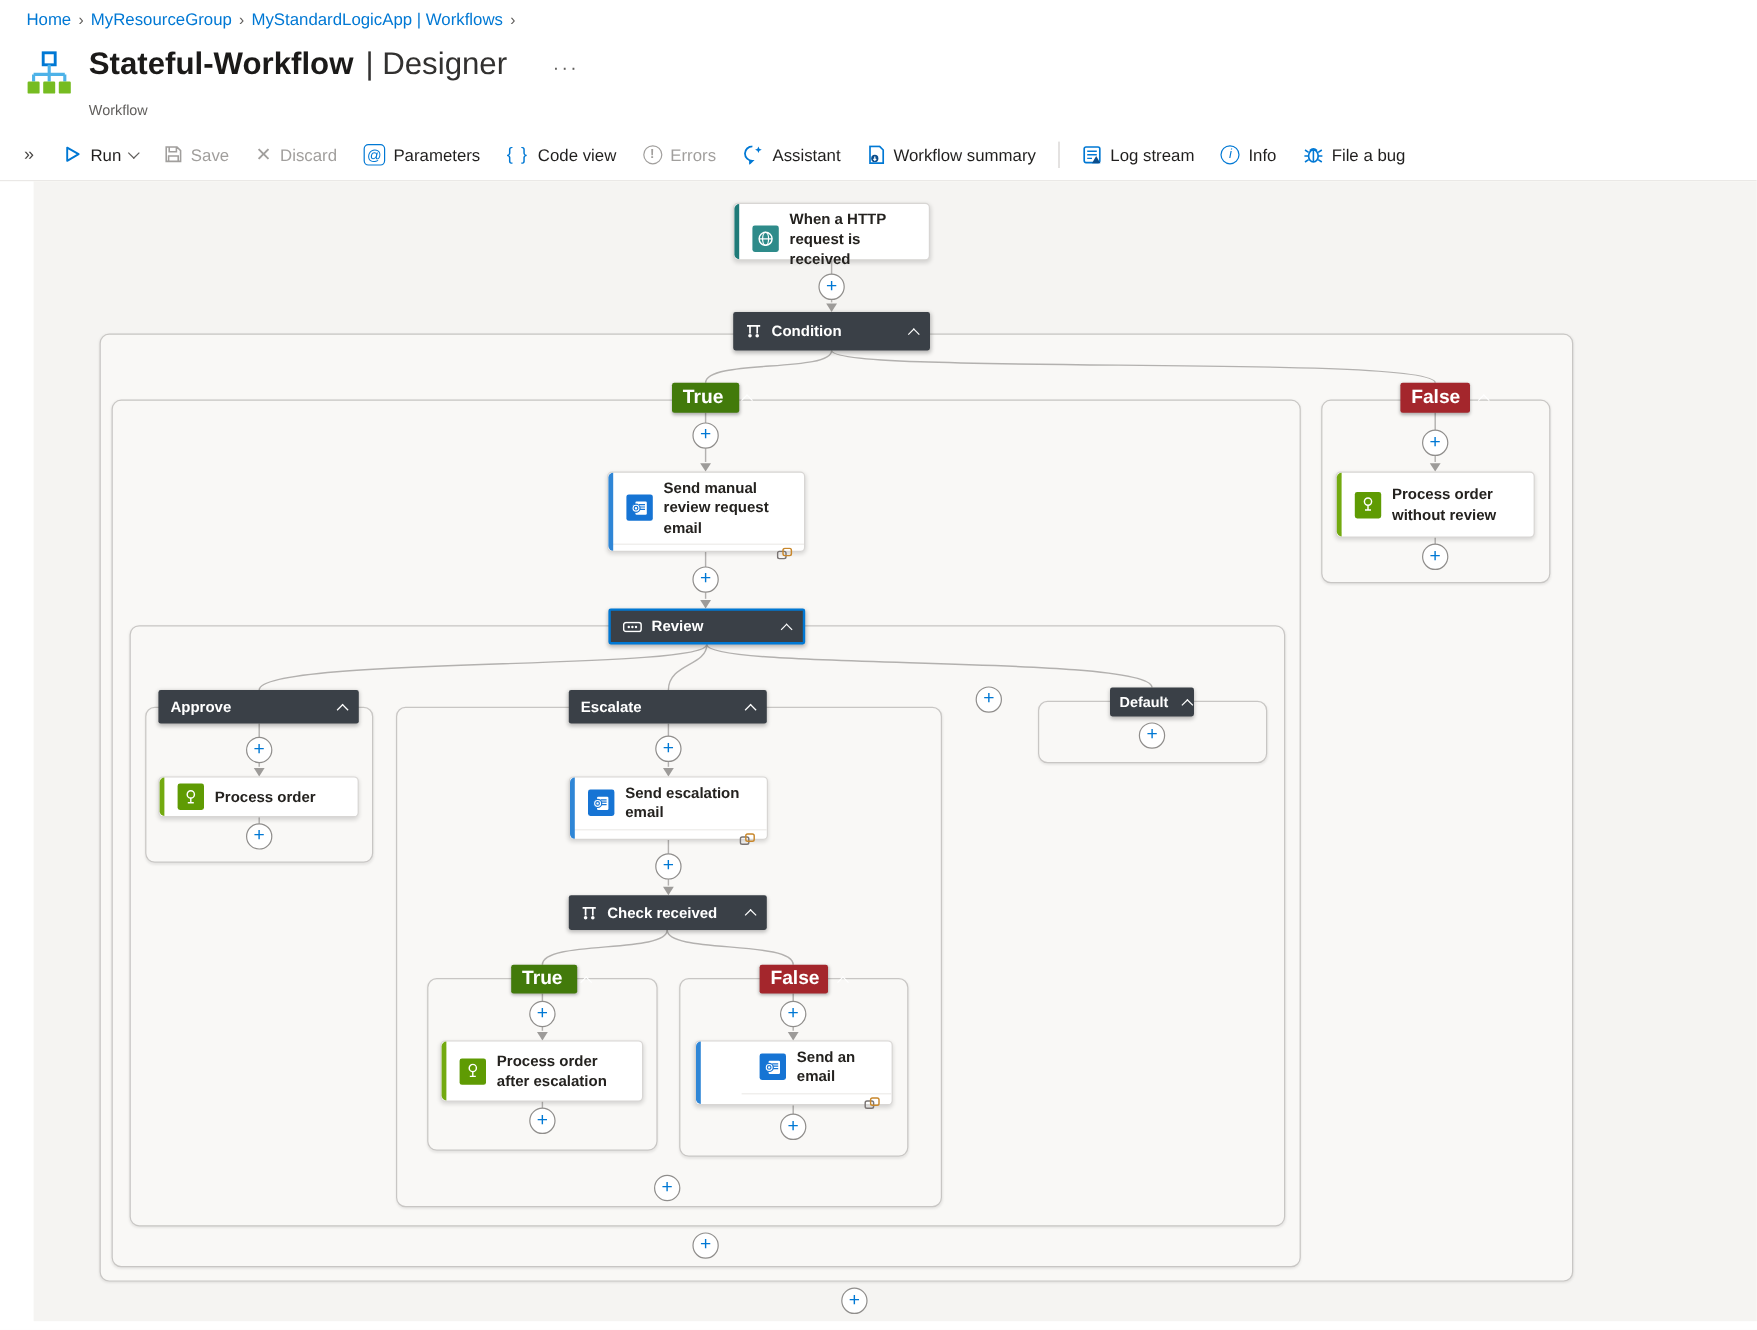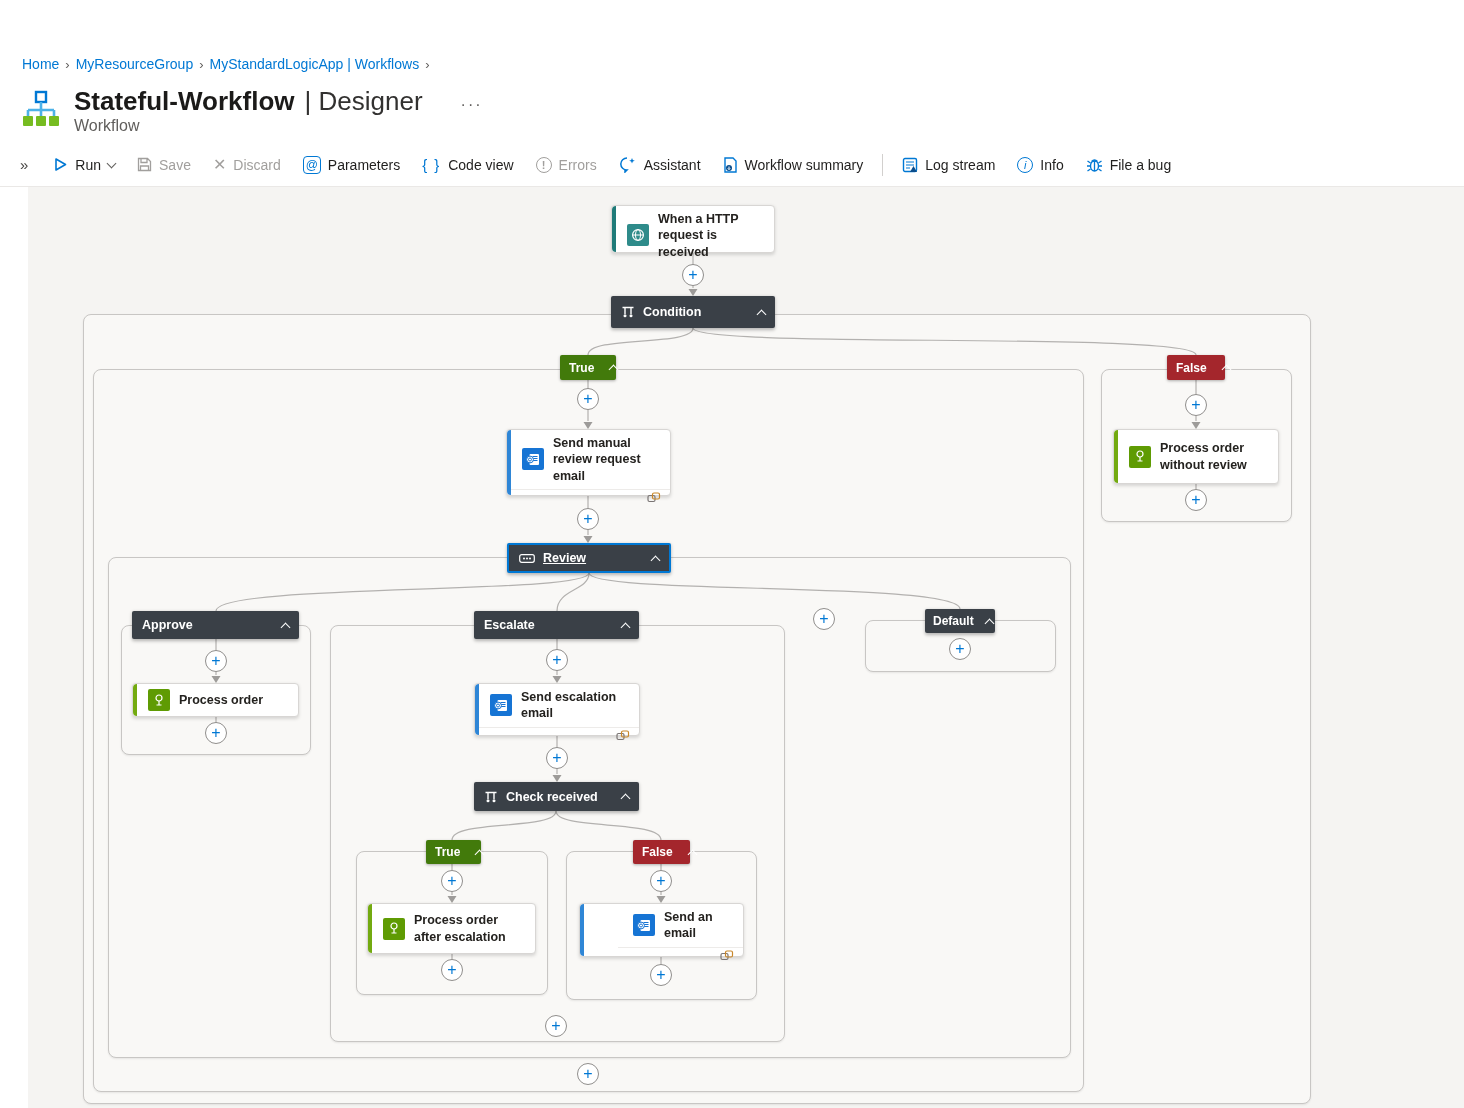--- a/index.html
+++ b/index.html
@@ -1,48 +1,48 @@
 <!DOCTYPE html>
 <html><head>
 <meta charset="utf-8">
 <style>
   * { margin:0; padding:0; box-sizing:border-box; }
   html,body { width:1464px; height:1108px; background:#fff; font-family:"Liberation Sans", sans-serif; overflow:hidden; }
 
   
-  .breadcrumb { padding:8px 0 2px 22px; font-size:14px; display:flex; align-items:flex-end; gap:6px;margin-top:48px; }
+  .breadcrumb { padding:8px 0 2px 22px; font-size:14px; display:flex; align-items:flex-end; gap:6px; }
   .bc-link { color:#0078d4; text-decoration:none; cursor:pointer; }
   .bc-sep { color:#605e5c; font-size:13px; }
   .page-head { display:flex; align-items:flex-start; gap:14px; padding:12px 0 4px 22px; }
   .wf-icon { width:38px; height:40px; margin-top:4px; }
   .title-row { display:flex; align-items:baseline; gap:10px; }
   .title-main { font-size:26px; font-weight:700; color:#1b1a19; }
   .title-mode { font-size:26px; font-weight:400; color:#323130; }
   .title-more { color:#605e5c; font-size:16px; letter-spacing:2px; margin-left:28px; cursor:pointer; }
-  .subtitle { font-size:16px; color:#605e5c; margin-top:0; }
+  .subtitle { font-size:12px; color:#605e5c; margin-top:16px; }
 
   .toolbar { display:flex; align-items:center; height:44px; margin-top:4px; border-bottom:1px solid #eae8e6; padding-left:6px; }
   .tb-collapse { color:#484644; font-size:15px; padding:0 14px; cursor:pointer; }
   .tb-btn { display:flex; align-items:center; gap:7px; padding:0 11px; height:36px; font-size:14px; color:#201f1e; cursor:pointer; white-space:nowrap; }
   .tb-btn.disabled { color:#a19f9d; cursor:default; }
   .tb-div { width:1px; height:22px; background:#d2d0ce; margin:0 8px; }
   .tb-ico { display:inline-flex; align-items:center; justify-content:center; }
   .glyph-blue { color:#0078d4; font-weight:700; }
   .glyph-gray { color:#a19f9d; font-weight:700; }
   .chev-dn { width:7px; height:7px; border-right:1.5px solid #605e5c; border-bottom:1.5px solid #605e5c; transform:rotate(45deg); margin-top:-3px; }
 
   
   .canvas { position:relative; width:1464px; height:950px; background:#f5f4f2; overflow:hidden;margin-left:28px; }
   .ctr { position:absolute; background:#f9f8f6; border:1px solid #c8c6c4; border-radius:8px; box-shadow:0 1px 2px rgba(0,0,0,.08); z-index:1; }
   .edges { position:absolute; left:0; top:0; z-index:2; }
   .hdr { position:absolute; background:#3a4047; color:#fff; border-radius:2px; display:flex; align-items:center; gap:8px; padding:0 10px; font-size:12.5px; font-weight:700; box-shadow:0 1.6px 3.6px rgba(0,0,0,.28); z-index:3; cursor:pointer; }
   .hdr.selected { border:2px solid #0078d4; }
   .hdr .sp, .lbl .sp { flex:1; }
   .chev-up { width:7px; height:7px; border-left:1.6px solid #fff; border-top:1.6px solid #fff; transform:rotate(45deg); margin-top:4px; flex:none; cursor:pointer; }
-  .lbl { position:absolute; color:#fff; border-radius:2px; display:flex; align-items:center; padding:0 9px; gap:8px; font-size:12px; font-weight:700; z-index:4; box-shadow:0 1px 3px rgba(0,0,0,.3); cursor:pointer; }
+  .lbl { position:absolute; color:#fff; border-radius:2px; display:flex; align-items:center; padding:0 9px; gap:8px; font-size:16px; font-weight:700; z-index:4; box-shadow:0 1px 3px rgba(0,0,0,.3); cursor:pointer; }
   .lbl.green { background:#427a0b; }
   .lbl.red { background:#a4262c; }
   .card { position:absolute; background:#fff; border:1px solid #d8d6d4; border-radius:4px; box-shadow:0 1.6px 3.6px rgba(0,0,0,.14); display:flex; flex-direction:column; z-index:3; cursor:pointer; }
   .accent { position:absolute; left:0; top:0; bottom:0; width:4px; border-radius:4px 0 0 4px; }
   .card .body { display:flex; align-items:center; gap:9px; padding:5px 8px 5px 15px; flex:1; }
   .icon-sq { width:22px; height:22px; border-radius:2px; flex:none; display:flex; align-items:center; justify-content:center; }
   .card .txt { font-size:12.5px; font-weight:600; color:#24221f; line-height:1.3; }
   .ftr { border-top:1px solid #edebe9; display:flex; justify-content:flex-end; align-items:center; padding:2px 9px; height:21px; }
   .plus { position:absolute; width:22px; height:22px; border-radius:50%; background:#fff; border:1px solid #908e8c; color:#0078d4; display:flex; align-items:center; justify-content:center; z-index:4; cursor:pointer; }
   .plus::before { content:"+"; font-size:16px; line-height:1; margin-top:-1px; }
@@ -255,21 +255,21 @@
       <span class="txt">Send manual review request email</span>
     </div>
     <div class="ftr">
       <svg width="14" height="11" viewBox="0 0 14 11">
           <rect x="1" y="3.5" width="7" height="6" rx="1.5" fill="none" stroke="#7a7574" stroke-width="1.2"></rect>
           <rect x="5.5" y="1" width="7" height="6" rx="1.5" fill="none" stroke="#c8872b" stroke-width="1.2"></rect>
         </svg>
     </div>
   </div>
 
-  <div class="hdr selected" style="left:479px;top:356px;width:164px;height:30px;text-decoration:underline;">
+  <div class="hdr selected" style="left:479px;top:356px;width:164px;height:30px;">
     <svg width="16" height="9" viewBox="0 0 16 9">
         <rect x="0.7" y="0.7" width="14.6" height="7.6" rx="2" fill="none" stroke="#fff" stroke-width="1.2"></rect>
         <circle cx="5" cy="4.5" r="1" fill="#fff"></circle>
         <circle cx="8" cy="4.5" r="1" fill="#fff"></circle>
         <circle cx="11" cy="4.5" r="1" fill="#fff"></circle>
       </svg>
     <span>Review</span>
     <span class="sp"></span>
     <span class="chev-up"></span>
   </div>

